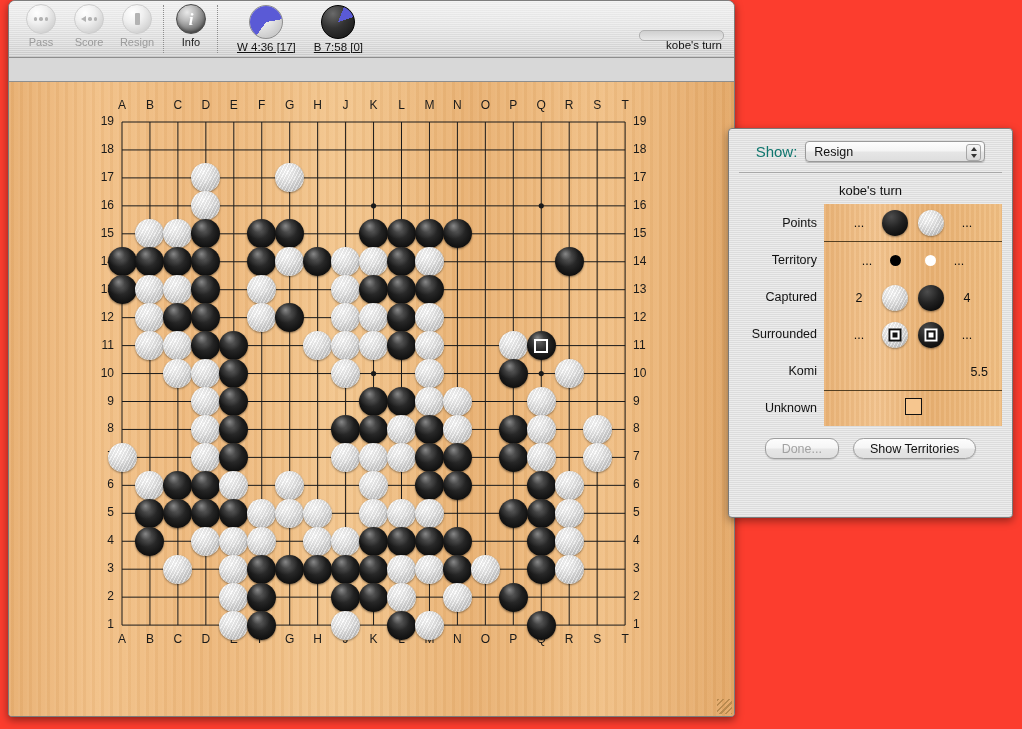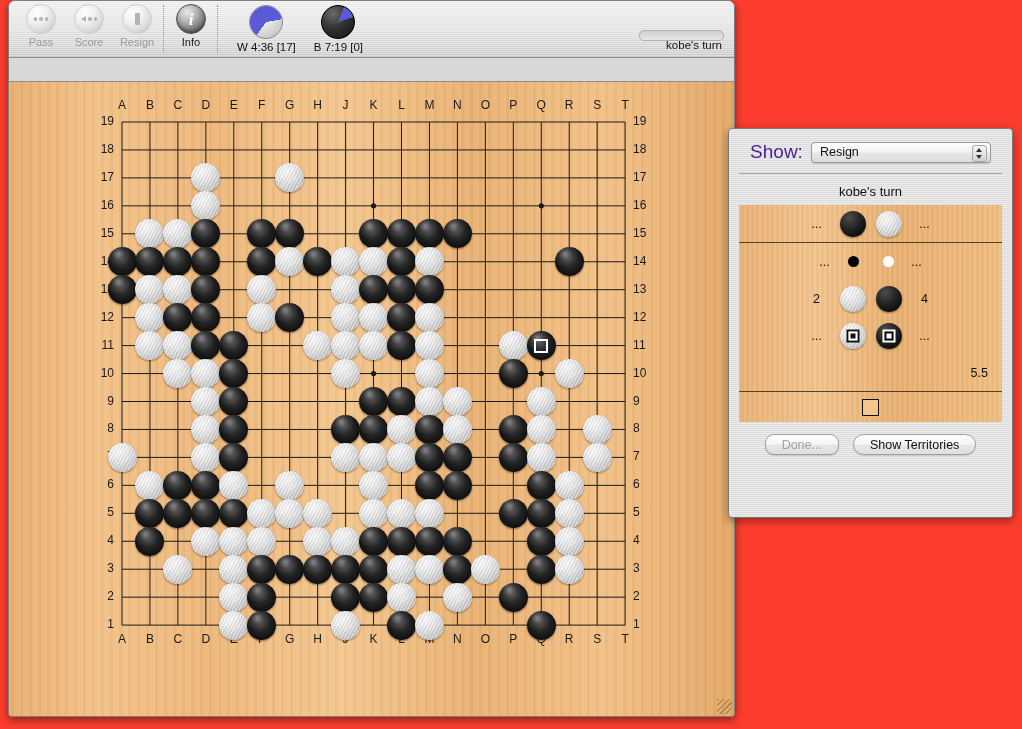--- a/index.html
+++ b/index.html
@@ -103,21 +103,21 @@
     background: conic-gradient(from 0deg, #5a5ad6 0deg 80deg, rgba(0,0,0,0) 80deg 215deg, #5a5ad6 215deg 360deg);
   }
   .pie.black {
     background: radial-gradient(circle at 34% 24%, #6a6a6a 0%, #333 45%, #111 100%);
     border:1px solid #000; overflow:hidden;
   }
   .pie.black .wedge {
     position:absolute; inset:0;
     background: conic-gradient(from 0deg, rgba(0,0,0,0) 0deg 22deg, #5a5ad6 22deg 72deg, rgba(0,0,0,0) 72deg 360deg);
   }
-  .clock .ctext { font-size:11.5px; color:#111; white-space:nowrap; }
+  .clock .ctext { font-size:11.5px; color:#111; white-space:nowrap;text-decoration:underline; }
   .turn-text { position:absolute; right:12px; top:38px; font-size:11.5px; color:#111; z-index:2; }
   .progress-slot {
     position:absolute; right:10px; top:29px; width:85px; height:11px; z-index:2;
     background:linear-gradient(to bottom,#cfcfcf,#e8e8e8); border:1px solid #b0b0b0; border-radius:5px;
   }
 
   
   #board-area {
     position:absolute; left:0; right:0; top:80px; bottom:0;
     background:
@@ -167,21 +167,21 @@
     box-shadow: 0 3px 9px rgba(0,0,0,.4);
     overflow:hidden;
   }
   #score-panel::before {
     content:""; position:absolute; inset:0;
     background: repeating-linear-gradient(to bottom, rgba(255,255,255,.45) 0px, rgba(255,255,255,.45) 1px, rgba(0,0,0,0) 1px, rgba(0,0,0,0) 2px);
     pointer-events:none; z-index:1;
   }
   .sp-inner { position:relative; z-index:2; padding:12px 10px 0 10px; }
   .show-row { display:flex; align-items:center; gap:8px; justify-content:center; }
-  .show-label { font-size:19px; color:#4c1d95;text-align:right; }
+  .show-label { font-size:15px; color:#0f766e;text-align:right; }
   .popup {
     width:180px; height:21px; border:1px solid #9a9a9a; border-radius:4px;
     background:linear-gradient(to bottom,#fdfdfd 0%,#f4f4f4 48%,#e6e6e6 52%,#dedede 100%);
     position:relative; display:flex; align-items:center; padding-left:8px;
     font-size:12.5px; color:#111;
     box-shadow: 0 1px 1px rgba(0,0,0,.18);
   }
   .popup .arrows {
     position:absolute; right:3px; top:2px; width:15px; height:17px;
     background:linear-gradient(to bottom,#f6f6f6,#d4d4d4);
@@ -280,21 +280,21 @@
       <div class="clock">
         <div class="pie white">
             <div class="wedge"></div>
           </div>
         <div class="ctext">W 4:36 [17]</div>
       </div>
       <div class="clock">
         <div class="pie black">
             <div class="wedge"></div>
           </div>
-        <div class="ctext">B 7:19 [0]</div>
+        <div class="ctext">B 7:58 [0]</div>
       </div>
     </div>
 
     <div class="progress-slot"></div>
     <div class="turn-text">kobe's turn</div>
   </div>
 
   <div id="board-area">
     <svg id="grid-layer" width="727" height="637">
         <line x1="113" y1="40" x2="616.0999999999999" y2="40" stroke="#1a1a1a" stroke-width="1"></line>
@@ -590,20 +590,28 @@
           <i class="up"></i>
             <i class="dn"></i>
         </span>
       </div>
     </div>
 
     <div class="hr"></div>
     <div class="sp-turn">kobe's turn</div>
 
     <div class="score-table">
+      <div class="labels-col">
+        <div class="lrow">Points</div>
+        <div class="lrow">Territory</div>
+        <div class="lrow">Captured</div>
+        <div class="lrow">Surrounded</div>
+        <div class="lrow">Komi</div>
+        <div class="lrow">Unknown</div>
+      </div>
 
       <div class="wood-col">
 
         <div class="wrow">
           <span class="num">...</span>
           <span class="mini-stone ms-b" style="width:26px;height:26px;"></span>
           <span class="mini-stone ms-w" style="width:26px;height:26px;"></span>
           <span class="num">...</span>
         </div>
         <div class="wood-sep"></div>

